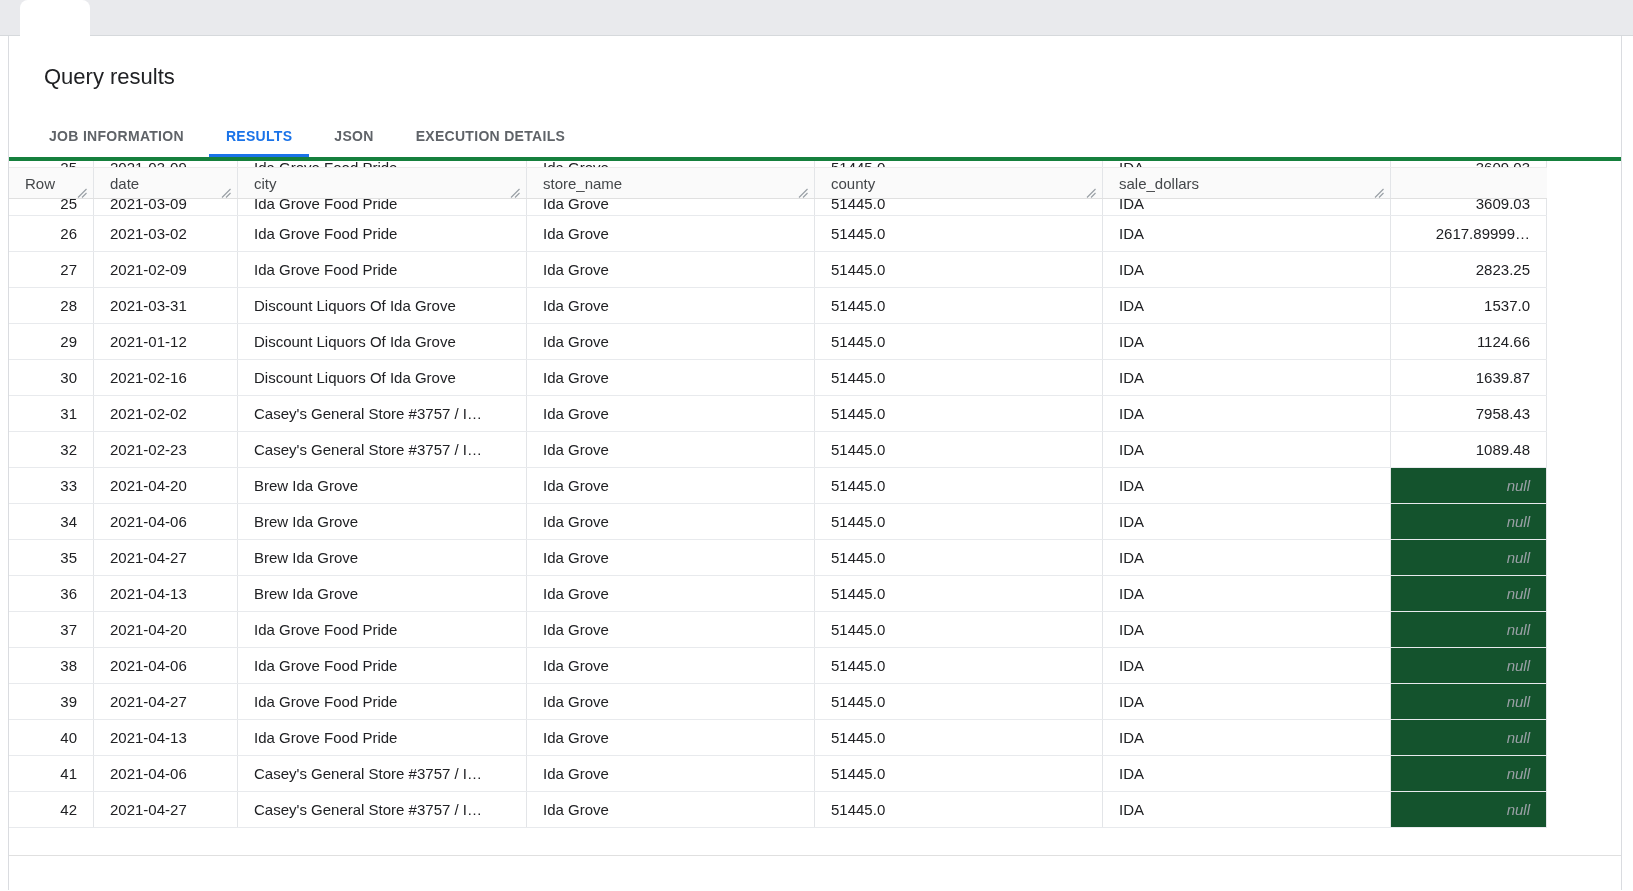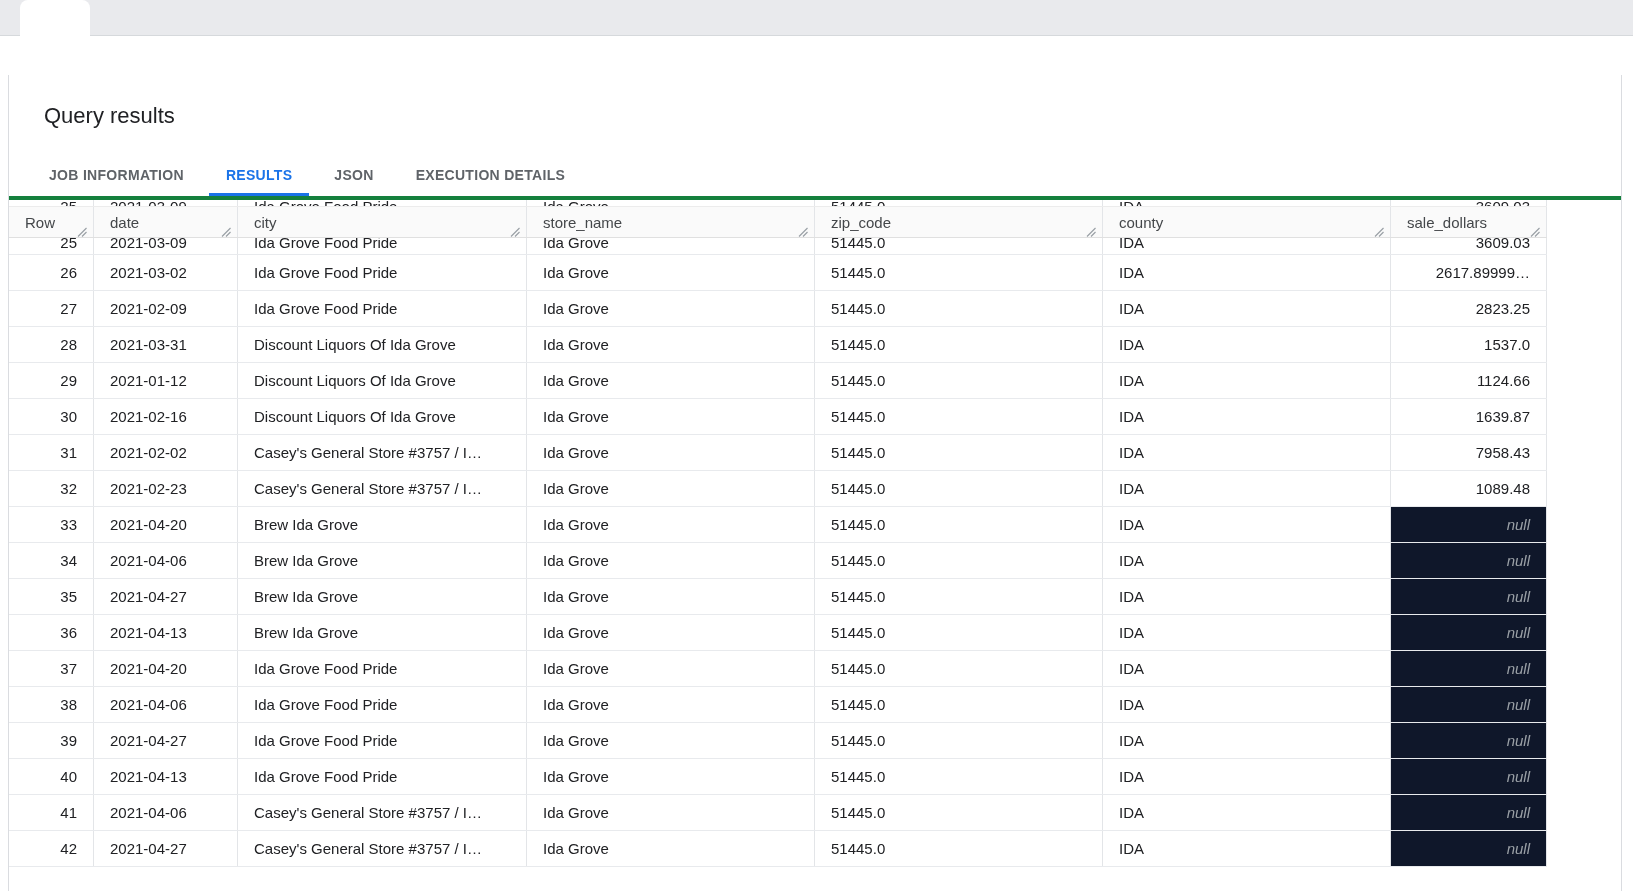--- a/index.html
+++ b/index.html
@@ -33,21 +33,20 @@
     background: #ffffff;
     border-left: 1px solid #dadce0;
     border-right: 1px solid #dadce0;
   }
   .panel-title {
     font-size: 22px;
     font-weight: 400;
     line-height: 30px;
     color: #202124;
     padding: 26px 0 26px 35px;
-    margin-top: 39px;
   }
 
   
   .tabs {
     display: flex;
     align-items: stretch;
     height: 43px;
     border-bottom: 4px solid #15803d;
     padding-left: 19px;
   }
@@ -92,21 +91,21 @@
     align-items: center;
     overflow: hidden;
     white-space: nowrap;
     font-size: 15px;
   }
   .td.num { justify-content: flex-end; }
   .td.null-val {
     justify-content: flex-end;
     font-style: italic;
     color: #9aa0a6;
-    background: #0f172a;
+    background: #14532d;
   }
 
   .thead { height: 32px; }
   .thead .tr { background: #fafafa; height: 32px; border-top: 1px solid #ececec; border-bottom: 1px solid #e0e0e0; text-align: right; }
   .th {
     position: relative;
     color: #44474a;
     font-weight: 400;
   }
   .resize-handle {
@@ -190,26 +189,20 @@
                 <path d="M1 9.5 L9.5 1 M5 9.5 L9.5 5" stroke="#9aa0a6" stroke-width="1.2" fill="none"></path>
               </svg></span>
           </div>
           <div class="th">
             <span>store_name</span>
             <span class="resize-handle"><svg width="10" height="10" viewBox="0 0 10 10">
                 <path d="M1 9.5 L9.5 1 M5 9.5 L9.5 5" stroke="#9aa0a6" stroke-width="1.2" fill="none"></path>
               </svg></span>
           </div>
           <div class="th">
-            <span>zip_code</span>
-            <span class="resize-handle"><svg width="10" height="10" viewBox="0 0 10 10">
-                <path d="M1 9.5 L9.5 1 M5 9.5 L9.5 5" stroke="#9aa0a6" stroke-width="1.2" fill="none"></path>
-              </svg></span>
-          </div>
-          <div class="th">
             <span>county</span>
             <span class="resize-handle"><svg width="10" height="10" viewBox="0 0 10 10">
                 <path d="M1 9.5 L9.5 1 M5 9.5 L9.5 5" stroke="#9aa0a6" stroke-width="1.2" fill="none"></path>
               </svg></span>
           </div>
           <div class="th">
             <span>sale_dollars</span>
             <span class="resize-handle"><svg width="10" height="10" viewBox="0 0 10 10">
                 <path d="M1 9.5 L9.5 1 M5 9.5 L9.5 5" stroke="#9aa0a6" stroke-width="1.2" fill="none"></path>
               </svg></span>

